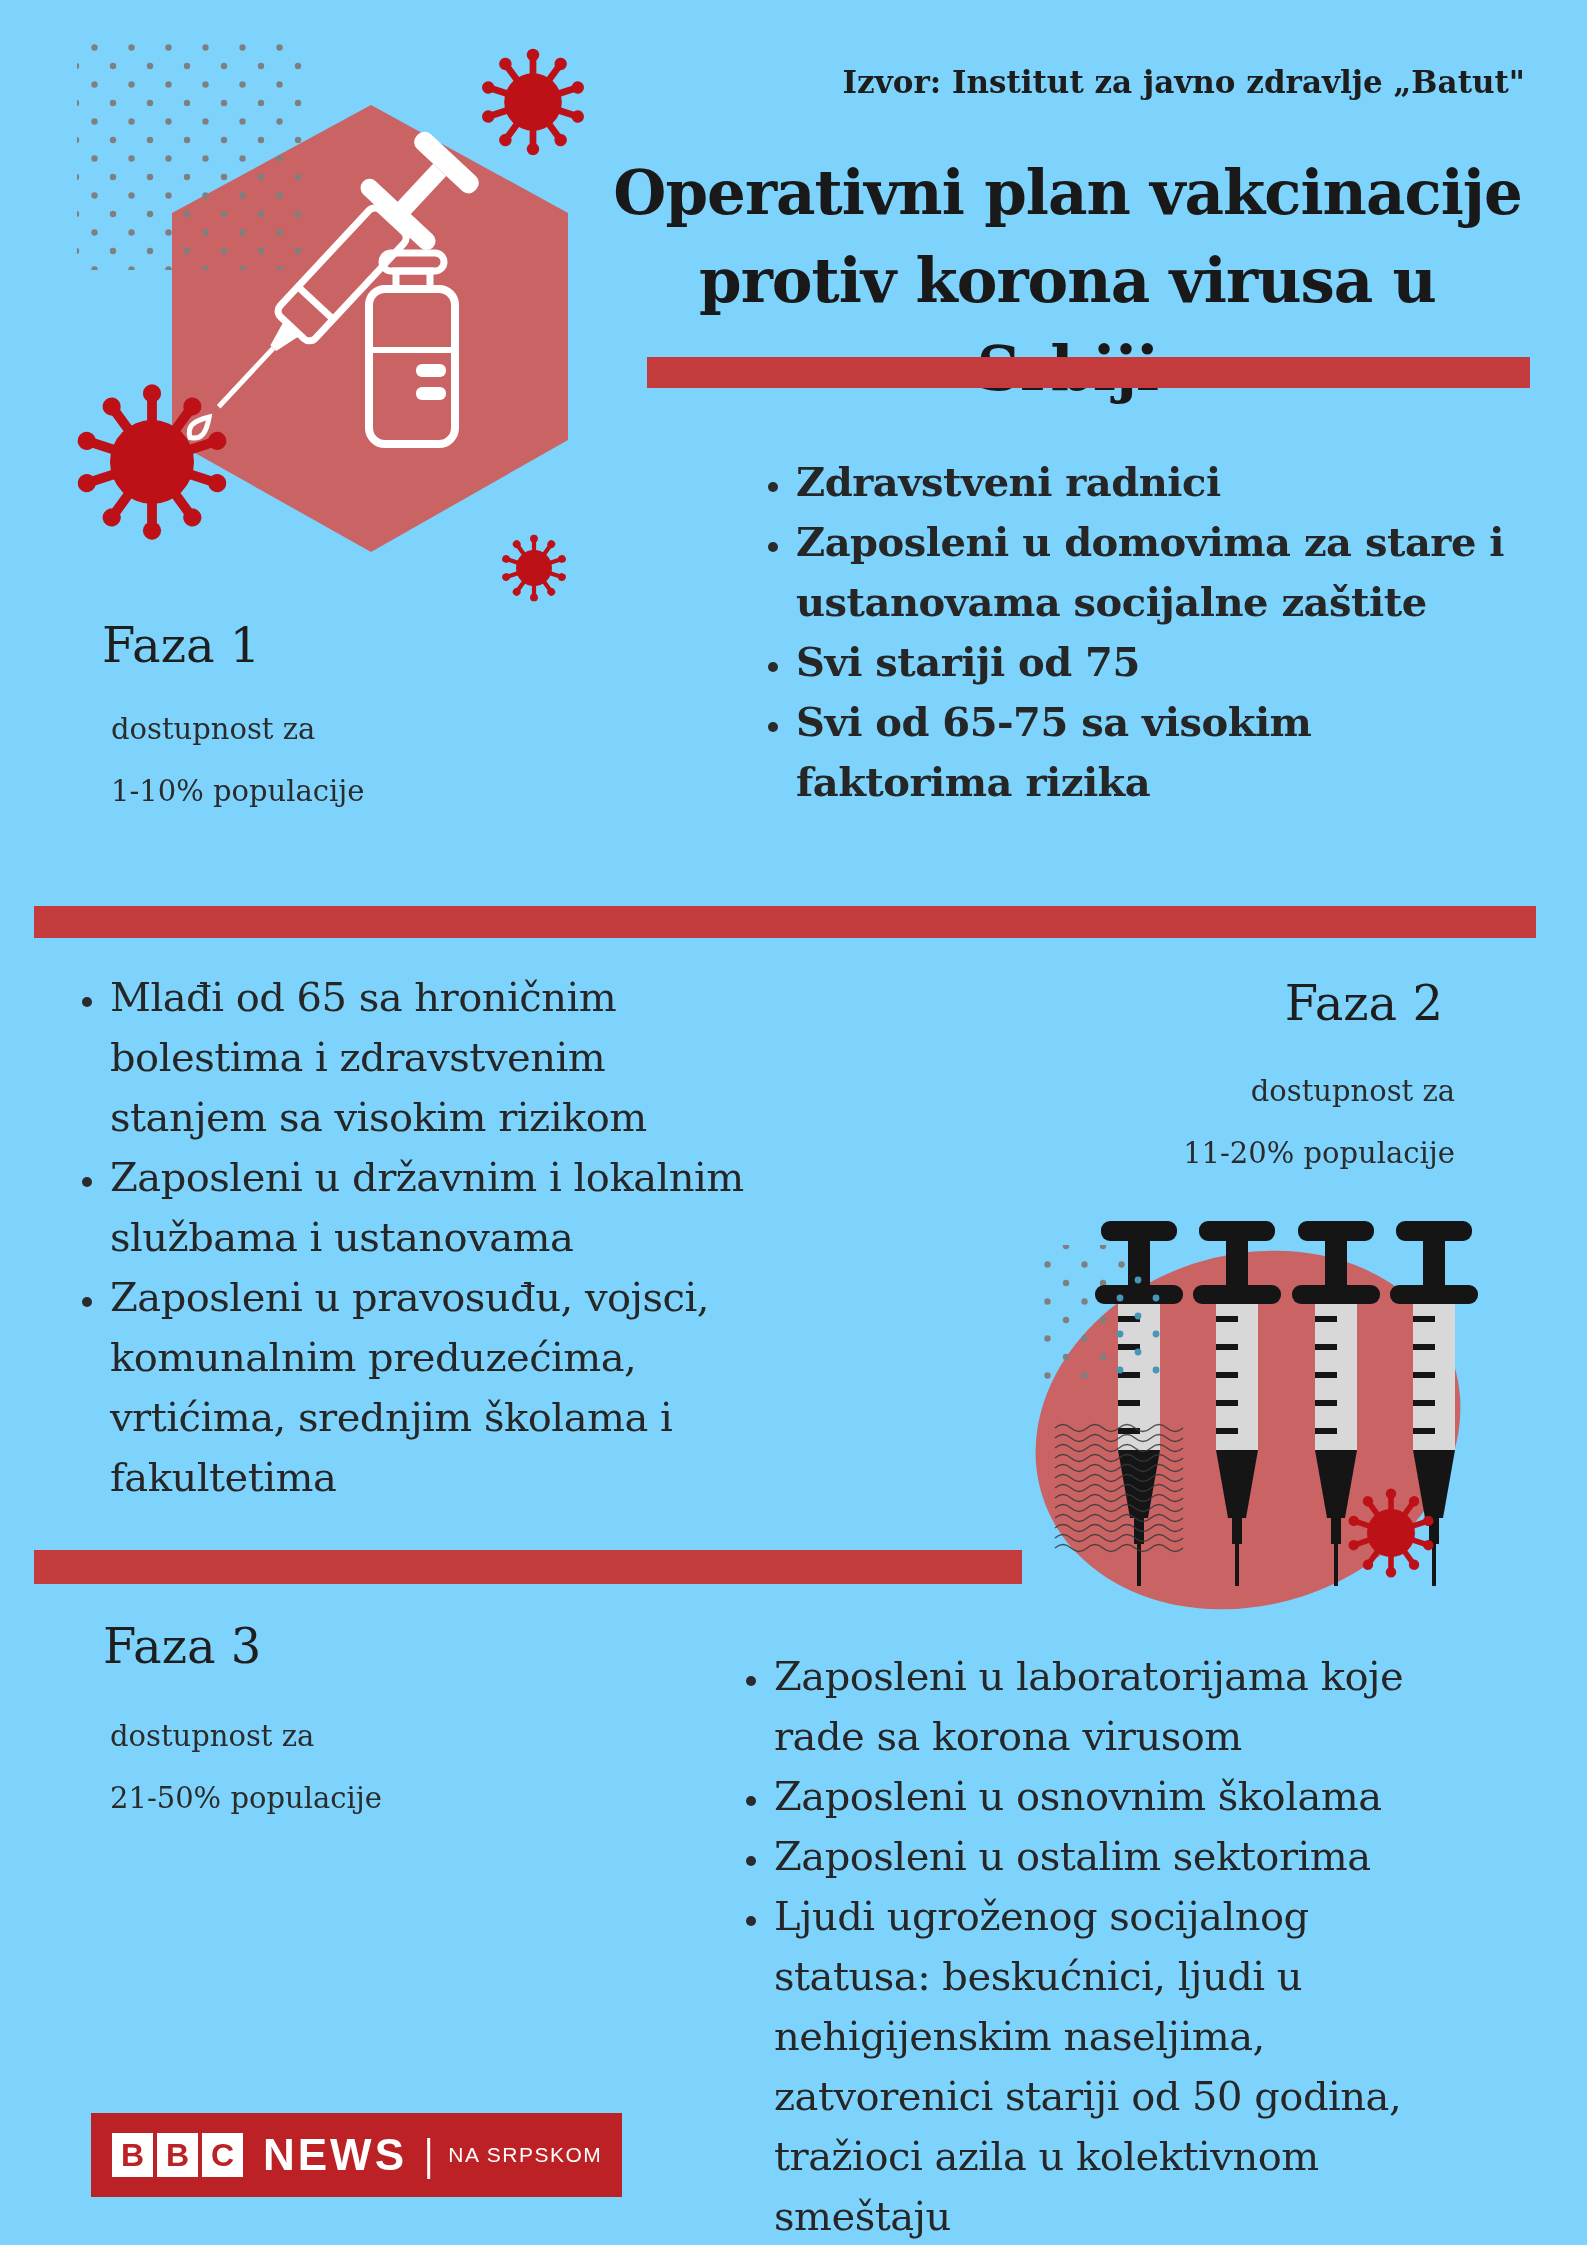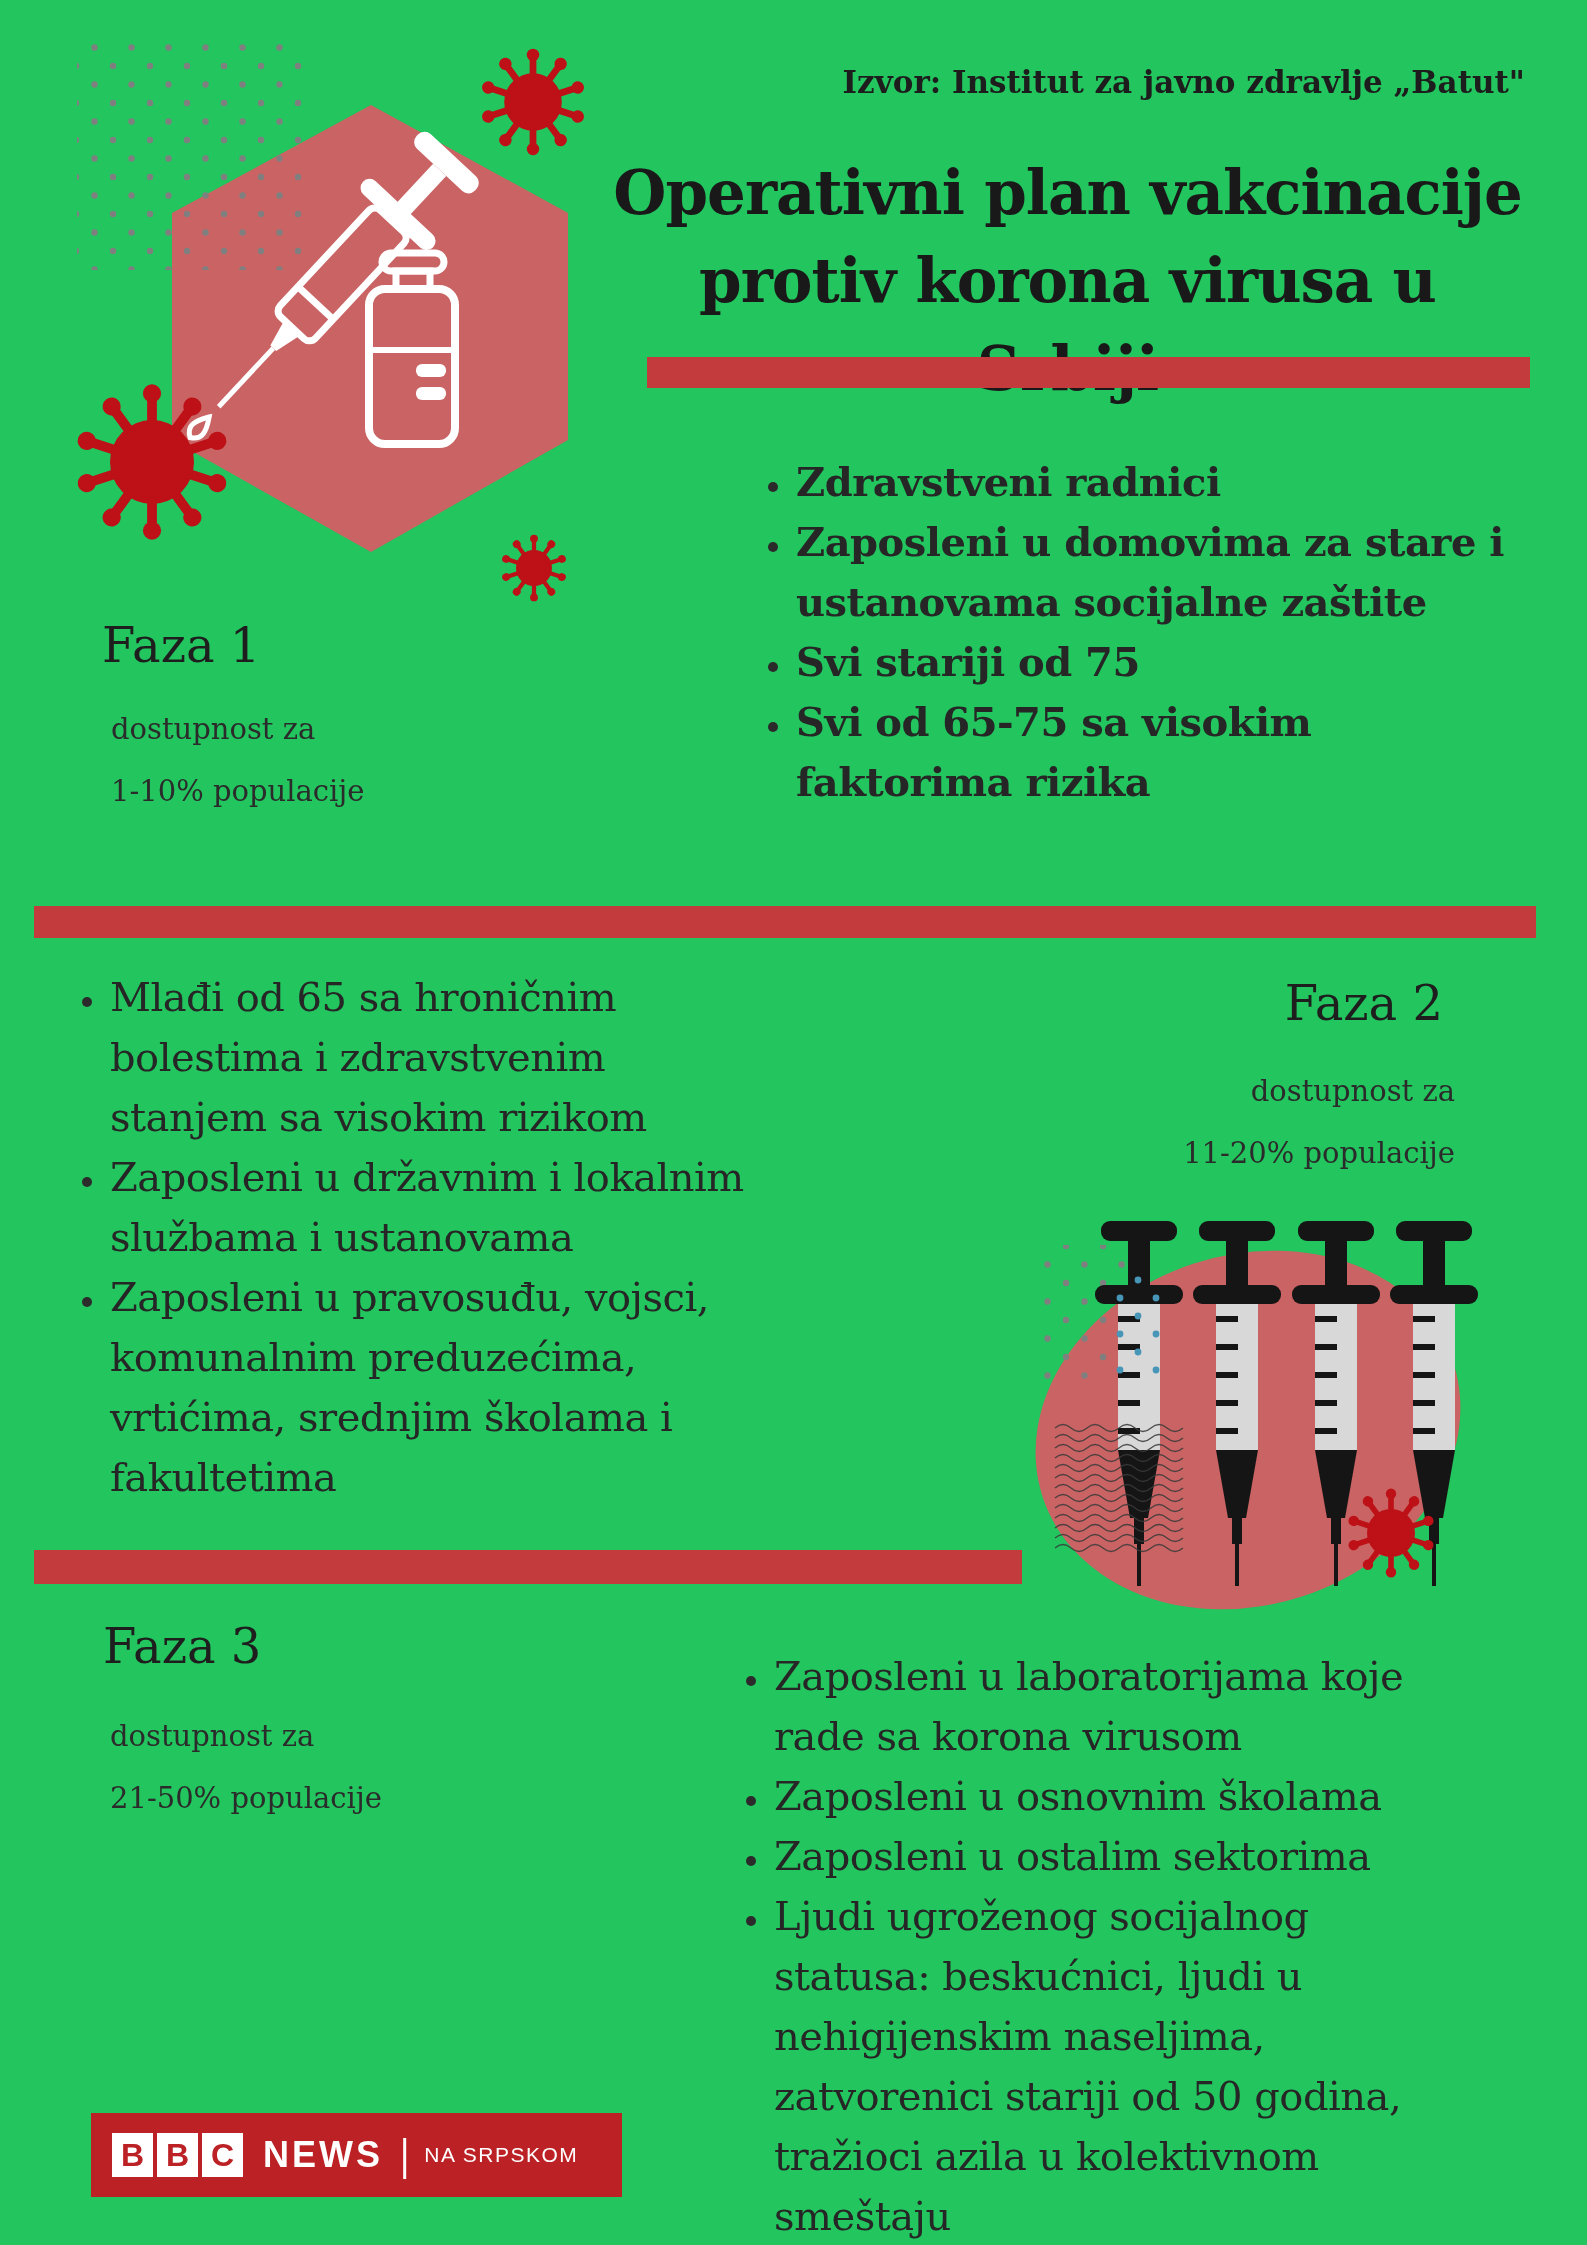--- a/index.html
+++ b/index.html
@@ -1,17 +1,17 @@
 <!DOCTYPE html>
 <html><head>
 <meta charset="utf-8">
 <style>
   html,body{margin:0;padding:0;}
   body{background:#e4e3e1;font-family:"DejaVu Serif", serif;}
-  .canvas{position:relative;width:1587px;height:2245px;background:#22c55e;overflow:hidden;margin:0 auto;}
+  .canvas{position:relative;width:1587px;height:2245px;background:#7dd3fc;overflow:hidden;margin:0 auto;}
 
   .source{position:absolute;top:64px;right:62px;font-size:31px;font-weight:bold;color:#1d1d1d;}
 
   .title{position:absolute;left:600px;top:149px;width:935px;text-align:center;
          font-size:61px;line-height:88px;font-weight:bold;color:#191919;letter-spacing:-1px;}
   .title-bar{position:absolute;left:647px;top:357px;width:883px;height:31px;background:#c33b3d;}
 
   .divider{position:absolute;background:#c33b3d;}
   .d1{left:34px;top:906px;width:1502px;height:32px;}
   .d2{left:34px;top:1550px;width:988px;height:34px;}
@@ -35,21 +35,21 @@
 
   .hex-illo{position:absolute;left:30px;top:20px;}
   .syr-illo{position:absolute;left:1020px;top:1200px;}
 
   .bbc{position:absolute;left:91px;top:2113px;width:531px;height:84px;background:#bb2125;
        display:flex;align-items:center;padding:0;box-sizing:border-box;
        font-family:"Liberation Sans", sans-serif;}
   .bbc-box{display:inline-flex;align-items:center;justify-content:center;width:41px;height:44px;
            background:#ffffff;color:#bb2125;font-weight:bold;font-size:32px;margin-right:4px;}
   .bbc-blocks{margin-left:21px;display:flex;}
-  .bbc-news{color:#fff;font-weight:bold;font-size:36px;letter-spacing:3px;margin-left:16px;}
+  .bbc-news{color:#fff;font-weight:bold;font-size:44px;letter-spacing:3px;margin-left:16px;}
   .bbc-pipe{color:#fff;font-size:36px;font-weight:200;margin:0 15px 0 17px;transform:scaleY(1.25);}
   .bbc-service{color:#fff;font-size:21px;letter-spacing:1.5px;}
 </style>
 </head>
 <body>
 
 <div class="canvas">
 
   <svg class="hex-illo" width="600" height="600" viewBox="0 0 600 600">
     <defs>

